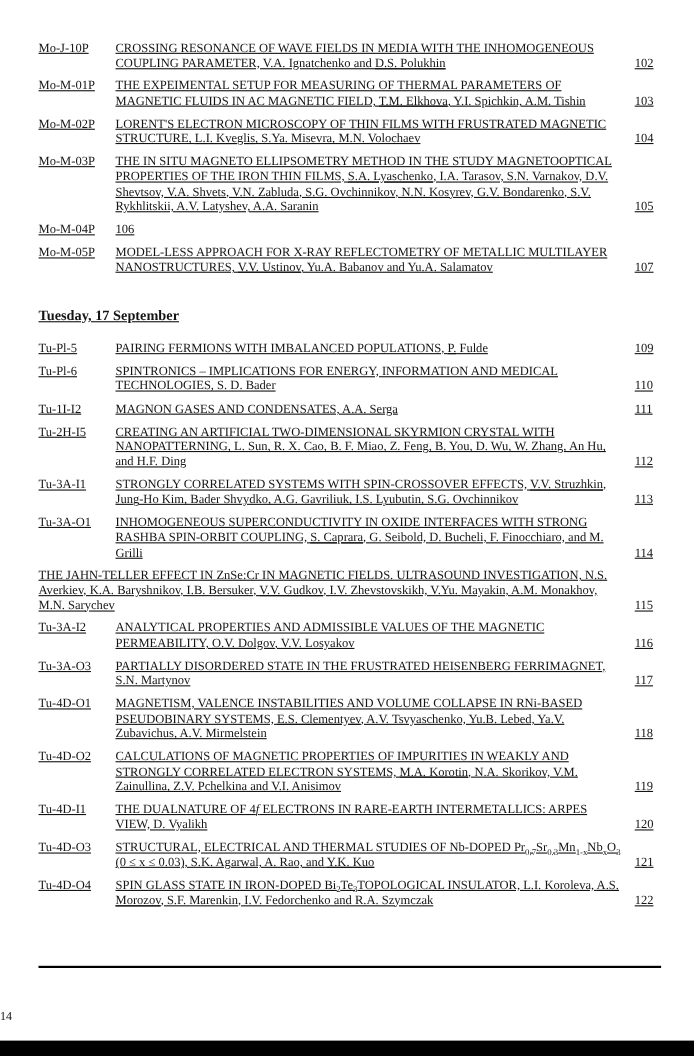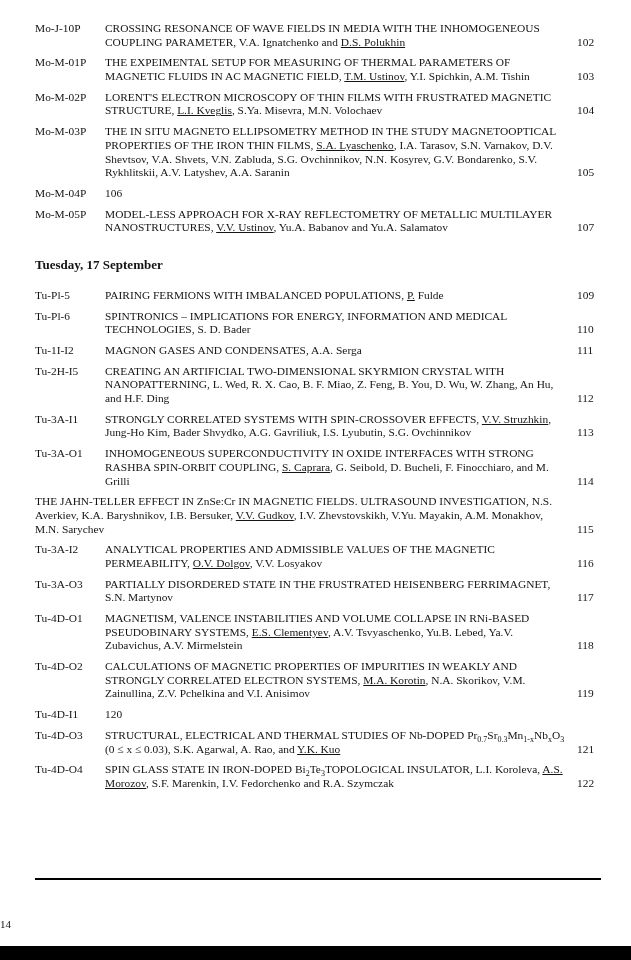--- a/index.html
+++ b/index.html
@@ -7,23 +7,24 @@
     width: 631px;
     height: 960px;
     background: #ffffff;
     color: #141414;
     font-family: "Liberation Serif", "DejaVu Serif", serif;
     position: relative;
     overflow: hidden;
   }
   .content {
     position: absolute;
-    top: 22px;
+    top: 38px;
     left: 35px;
     right: 22px;
+    text-decoration: underline;
   }
   .row {
     display: flex;
     margin-bottom: 7px;
   }
   .code {
     flex: none;
     width: 70px;
     font-size: 11.4px;
     line-height: 1.2;
@@ -38,21 +39,21 @@
     flex: none;
     width: 32px;
     text-align: left;
     font-size: 11.4px;
     line-height: 1.2;
     align-self: flex-end;
   }
   .section-heading {
     font-weight: bold;
     font-size: 13px;
-    margin: 22px 0 16px 0;
+    margin: 28px 0 16px 0;
   }
   .u { text-decoration: underline; }
   .it { font-style: italic; }
   sub { font-size: 8px; line-height: 0; }
   .footer-rule {
     position: absolute;
     left: 35px;
     right: 30px;
     top: 878px;
     border-top: 2.5px solid #000;
@@ -77,21 +78,21 @@
 <body>
 
 <div class="content">
     <div class="row">
       <div class="code">Mo-J-10P</div>
       <div class="title"><span>CROSSING RESONANCE OF WAVE FIELDS IN MEDIA WITH THE INHOMOGENEOUS COUPLING PARAMETER, V.A. Ignatchenko and </span><span class="u">D.S. Polukhin</span></div>
       <div class="pageno">102</div>
     </div>
     <div class="row">
       <div class="code">Mo-M-01P</div>
-      <div class="title"><span>THE EXPEIMENTAL SETUP FOR MEASURING OF THERMAL PARAMETERS OF MAGNETIC FLUIDS IN AC MAGNETIC FIELD, </span><span class="u">T.M. Ustinov</span><span>, Y.I. Spichkin, A.M. Tishin</span></div>
+      <div class="title"><span>THE EXPEIMENTAL SETUP FOR MEASURING OF THERMAL PARAMETERS OF MAGNETIC FLUIDS IN AC MAGNETIC FIELD, </span><span class="u">T.M. Elkhova</span><span>, Y.I. Spichkin, A.M. Tishin</span></div>
       <div class="pageno">103</div>
     </div>
     <div class="row">
       <div class="code">Mo-M-02P</div>
       <div class="title"><span>LORENT'S ELECTRON MICROSCOPY OF THIN FILMS WITH FRUSTRATED MAGNETIC STRUCTURE, </span><span class="u">L.I. Kveglis</span><span>, S.Ya. Misevra, M.N. Volochaev</span></div>
       <div class="pageno">104</div>
     </div>
     <div class="row">
       <div class="code">Mo-M-03P</div>
       <div class="title"><span>THE IN SITU MAGNETO ELLIPSOMETRY METHOD IN THE STUDY MAGNETOOPTICAL PROPERTIES OF THE IRON THIN FILMS, </span><span class="u">S.A. Lyaschenko</span><span>, I.A. Tarasov, S.N. Varnakov, D.V. Shevtsov, V.A. Shvets, V.N. Zabluda, S.G. Ovchinnikov, N.N. Kosyrev, G.V. Bondarenko, S.V. Rykhlitskii, A.V. Latyshev, A.A. Saranin</span></div>
@@ -117,21 +118,21 @@
       <div class="title"><span>SPINTRONICS – IMPLICATIONS FOR ENERGY, INFORMATION AND MEDICAL TECHNOLOGIES, S. D. Bader</span></div>
       <div class="pageno">110</div>
     </div>
     <div class="row">
       <div class="code">Tu-1I-I2</div>
       <div class="title"><span>MAGNON GASES AND CONDENSATES, A.A. Serga</span></div>
       <div class="pageno">111</div>
     </div>
     <div class="row">
       <div class="code">Tu-2H-I5</div>
-      <div class="title"><span>CREATING AN ARTIFICIAL TWO-DIMENSIONAL SKYRMION CRYSTAL WITH NANOPATTERNING, L. Wed, R. X. Cao, B. F. Miao, Z. Feng, B. You, D. Wu, W. Zhang, An Hu, and H.F. Ding</span></div>
+      <div class="title"><span>CREATING AN ARTIFICIAL TWO-DIMENSIONAL SKYRMION CRYSTAL WITH NANOPATTERNING, L. Sun, R. X. Cao, B. F. Miao, Z. Feng, B. You, D. Wu, W. Zhang, An Hu, and H.F. Ding</span></div>
       <div class="pageno">112</div>
     </div>
     <div class="row">
       <div class="code">Tu-3A-I1</div>
       <div class="title"><span>STRONGLY CORRELATED SYSTEMS WITH  SPIN-CROSSOVER EFFECTS, </span><span class="u">V.V. Struzhkin</span><span>, Jung-Ho Kim, Bader Shvydko, A.G. Gavriliuk, I.S. Lyubutin, S.G. Ovchinnikov</span></div>
       <div class="pageno">113</div>
     </div>
     <div class="row">
       <div class="code">Tu-3A-O1</div>
       <div class="title"><span>INHOMOGENEOUS SUPERCONDUCTIVITY IN OXIDE INTERFACES WITH STRONG RASHBA SPIN-ORBIT COUPLING, </span><span class="u">S. Caprara</span><span>, G. Seibold, D. Bucheli, F. Finocchiaro, and M. Grilli</span></div>
@@ -156,20 +157,21 @@
       <div class="title"><span>MAGNETISM, VALENCE INSTABILITIES AND VOLUME COLLAPSE IN RNi-BASED PSEUDOBINARY SYSTEMS, </span><span class="u">E.S. Clementyev</span><span>, A.V. Tsvyaschenko, Yu.B. Lebed, Ya.V. Zubavichus, A.V. Mirmelstein</span></div>
       <div class="pageno">118</div>
     </div>
     <div class="row">
       <div class="code">Tu-4D-O2</div>
       <div class="title"><span>CALCULATIONS OF MAGNETIC PROPERTIES OF IMPURITIES IN WEAKLY AND STRONGLY CORRELATED ELECTRON SYSTEMS, </span><span class="u">M.A. Korotin</span><span>, N.A. Skorikov, V.M. Zainullina, Z.V. Pchelkina and V.I. Anisimov</span></div>
       <div class="pageno">119</div>
     </div>
     <div class="row">
       <div class="code">Tu-4D-I1</div>
+      <div class="title"><span>THE DUALNATURE OF 4</span><span class="it">f</span><span> ELECTRONS IN RARE-EARTH INTERMETALLICS: ARPES VIEW, D. Vyalikh</span></div>
       <div class="pageno">120</div>
     </div>
     <div class="row">
       <div class="code">Tu-4D-O3</div>
       <div class="title"><span>STRUCTURAL, ELECTRICAL AND THERMAL STUDIES OF Nb-DOPED Pr</span><sub>0.7</sub><span>Sr</span><sub>0.3</sub><span>Mn</span><sub>1-x</sub><span>Nb</span><sub>x</sub><span>O</span><sub>3</sub><span> (0 ≤ x ≤ 0.03), S.K. Agarwal, A. Rao, and </span><span class="u">Y.K. Kuo</span></div>
       <div class="pageno">121</div>
     </div>
     <div class="row">
       <div class="code">Tu-4D-O4</div>
       <div class="title"><span>SPIN GLASS STATE IN IRON-DOPED Bi</span><sub>2</sub><span>Te</span><sub>3</sub><span>TOPOLOGICAL INSULATOR, L.I. Koroleva, </span><span class="u">A.S. Morozov</span><span>, S.F. Marenkin, I.V. Fedorchenko and R.A. Szymczak</span></div>

